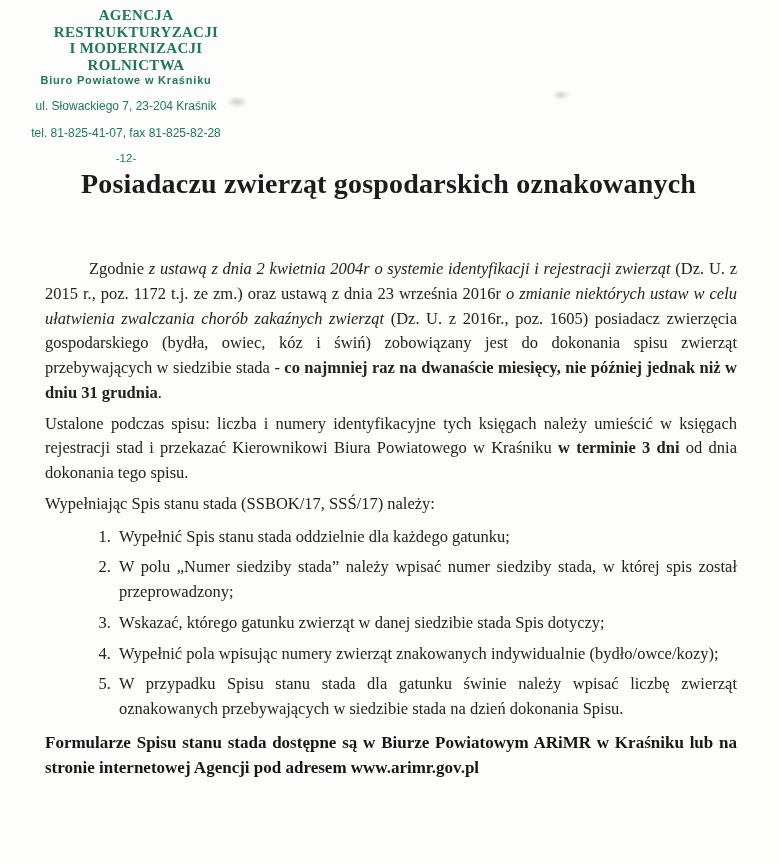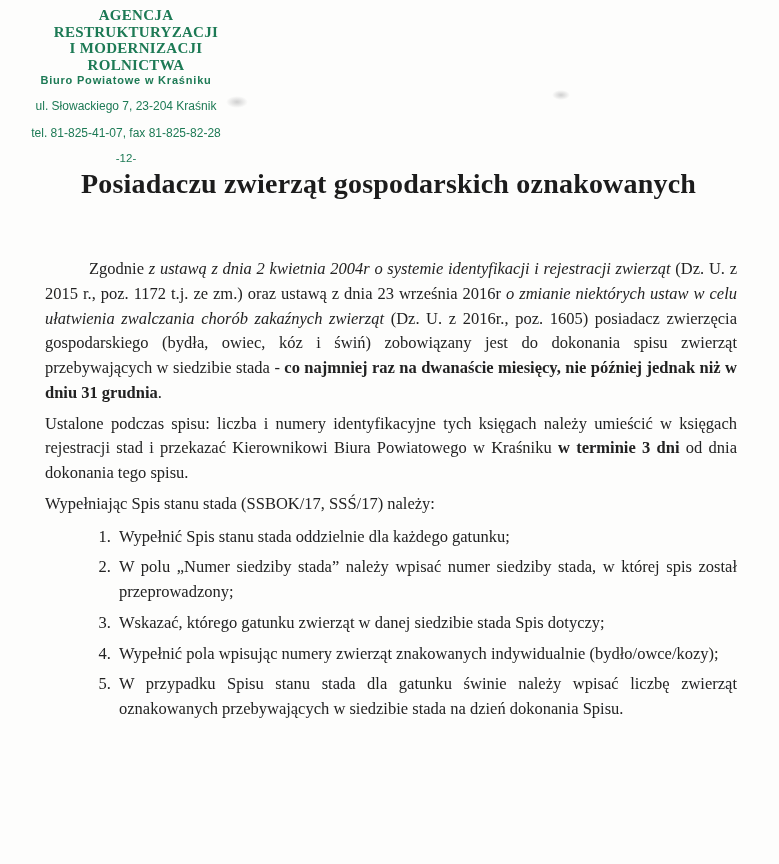--- a/index.html
+++ b/index.html
@@ -133,15 +133,16 @@
     <p class="para lead-list">Wypełniając Spis stanu stada (SSBOK/17, SSŚ/17) należy:</p>
 
     <ol class="spis-list">
       <li>Wypełnić Spis stanu stada oddzielnie dla każdego gatunku;</li>
       <li>W polu „Numer siedziby stada” należy wpisać numer siedziby stada, w której spis został przeprowadzony;</li>
       <li>Wskazać, którego gatunku zwierząt w danej siedzibie stada Spis dotyczy;</li>
       <li>Wypełnić pola wpisując numery zwierząt znakowanych indywidualnie (bydło/owce/kozy);</li>
       <li>W przypadku Spisu stanu stada dla gatunku świnie należy wpisać liczbę zwierząt oznakowanych przebywających w siedzibie stada na dzień dokonania Spisu.</li>
     </ol>
 
+    <p class="footer-note">Formularze Spisu stanu stada dostępne są w Biurze Powiatowym ARiMR w Kraśniku lub na stronie internetowej Agencji pod adresem www.arimr.gov.pl</p>
 
   </div>
 </div>
 
 </body></html>

